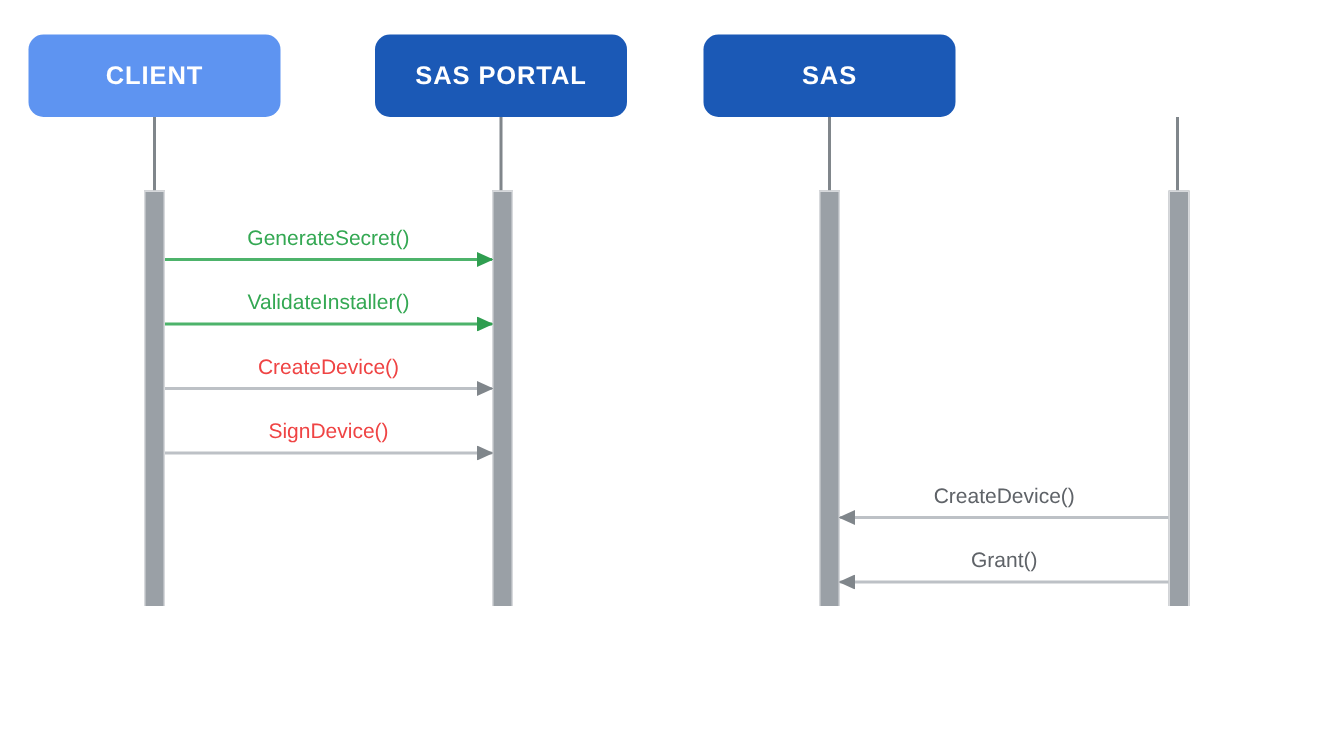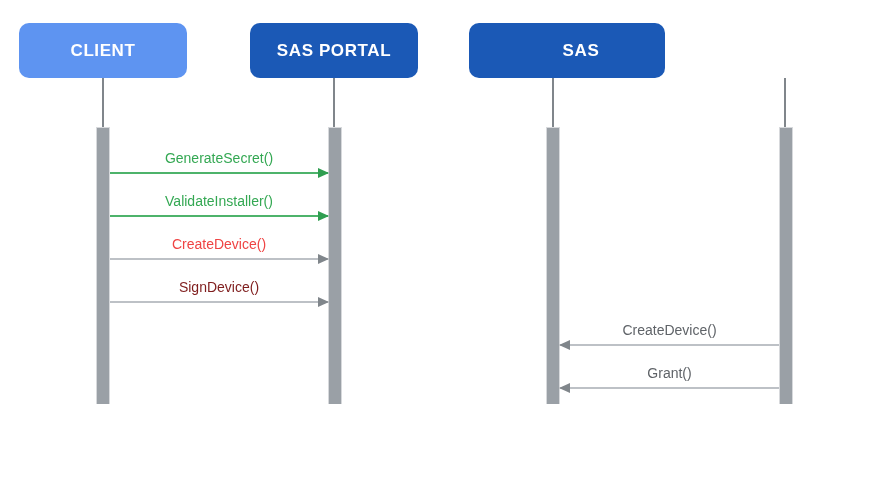--- a/index.html
+++ b/index.html
@@ -97,21 +97,21 @@
 <body>
 
 <div class="diagram">
 
   <div class="actor-box box-client" style="background: rgb(94, 148, 241);">
     <span>CLIENT</span>
   </div>
   <div class="actor-box box-sas-portal" style="background: rgb(27, 89, 182);">
     <span>SAS PORTAL</span>
   </div>
-  <div class="actor-box box-sas" style="background: rgb(27, 89, 182); padding-left: 28px;">
+  <div class="actor-box box-sas" style="background: rgb(27, 89, 182);">
     <span>SAS</span>
   </div>
 
   <div class="lifeline ll-client" style="background: rgb(128, 134, 139);"></div>
   <div class="lifeline ll-sas-portal" style="background: rgb(128, 134, 139);"></div>
   <div class="lifeline ll-sas" style="background: rgb(128, 134, 139);"></div>
   <div class="lifeline ll-cbsd" style="background: rgb(128, 134, 139);"></div>
 
   <div class="activation act-client" style="background: rgb(154, 160, 166);"></div>
   <div class="activation act-sas-portal" style="background: rgb(154, 160, 166);"></div>
@@ -127,21 +127,21 @@
     <div class="msg-label" style="color: rgb(52, 168, 83); text-align: center;">ValidateInstaller()</div>
     <div class="msg-line" style="background: rgb(77, 179, 107);"></div>
     <div class="msg-head" style="background: rgb(47, 158, 80);"></div>
   </div>
   <div class="msg dir-right span-left m3">
     <div class="msg-label" style="color: #ef4444;">CreateDevice()</div>
     <div class="msg-line" style="background: rgb(189, 193, 198);"></div>
     <div class="msg-head" style="background: rgb(128, 134, 139);"></div>
   </div>
   <div class="msg dir-right span-left m4">
-    <div class="msg-label" style="color: #7f1d1d;">SignDevice()</div>
+    <div class="msg-label" style="color: #ef4444;">SignDevice()</div>
     <div class="msg-line" style="background: rgb(189, 193, 198);"></div>
     <div class="msg-head" style="background: rgb(128, 134, 139);"></div>
   </div>
 
   <div class="msg dir-left span-right m5">
     <div class="msg-label" style="color: rgb(95, 99, 104);">CreateDevice()</div>
     <div class="msg-line" style="background: rgb(189, 193, 198);"></div>
     <div class="msg-head" style="background: rgb(128, 134, 139);"></div>
   </div>
   <div class="msg dir-left span-right m6">

